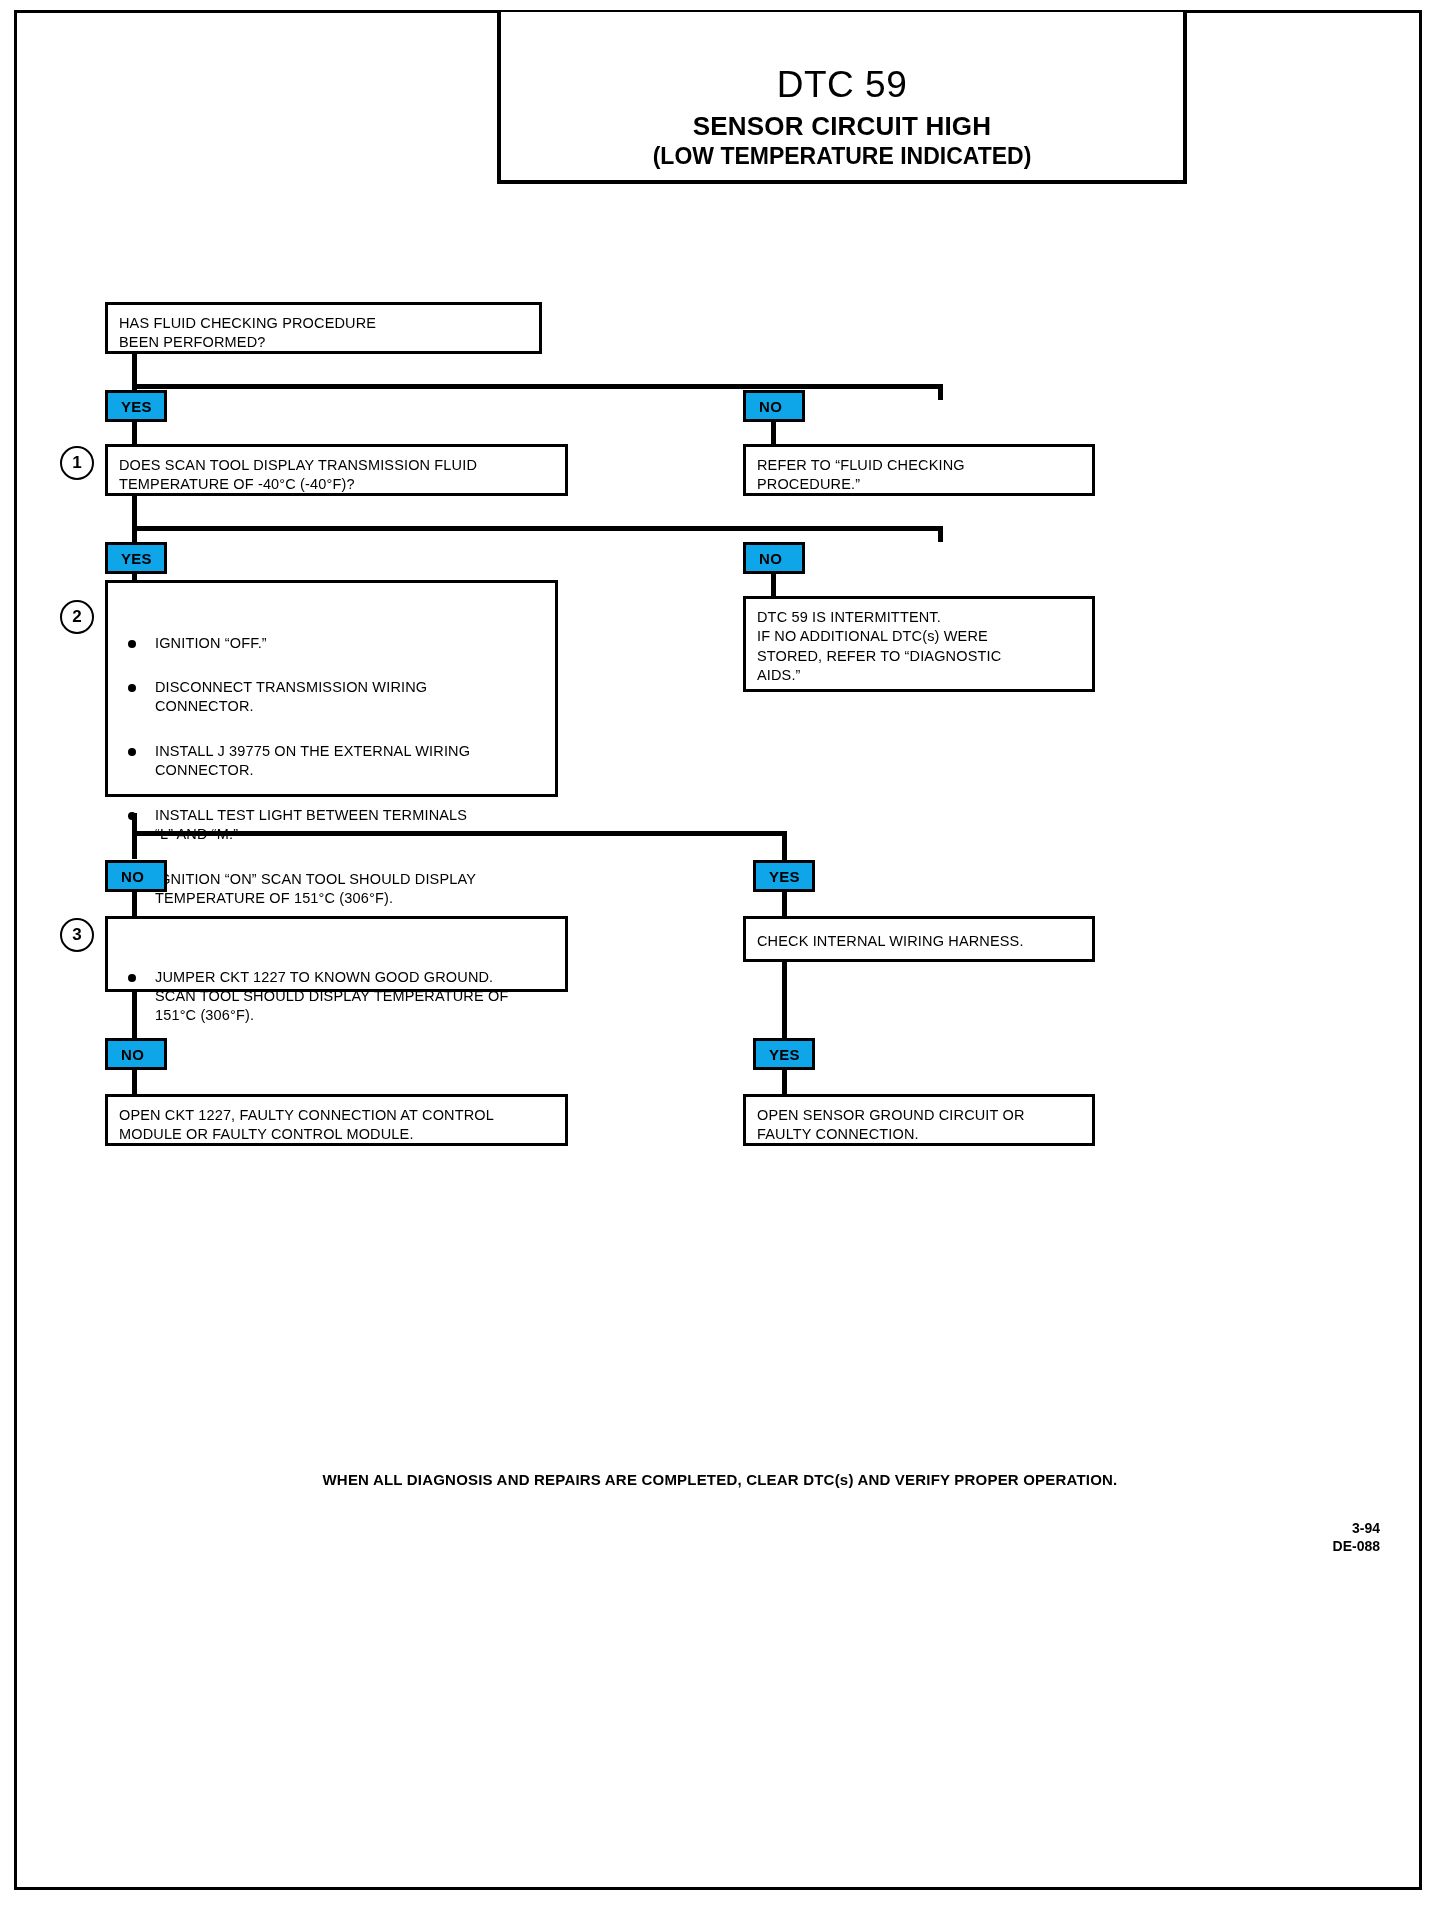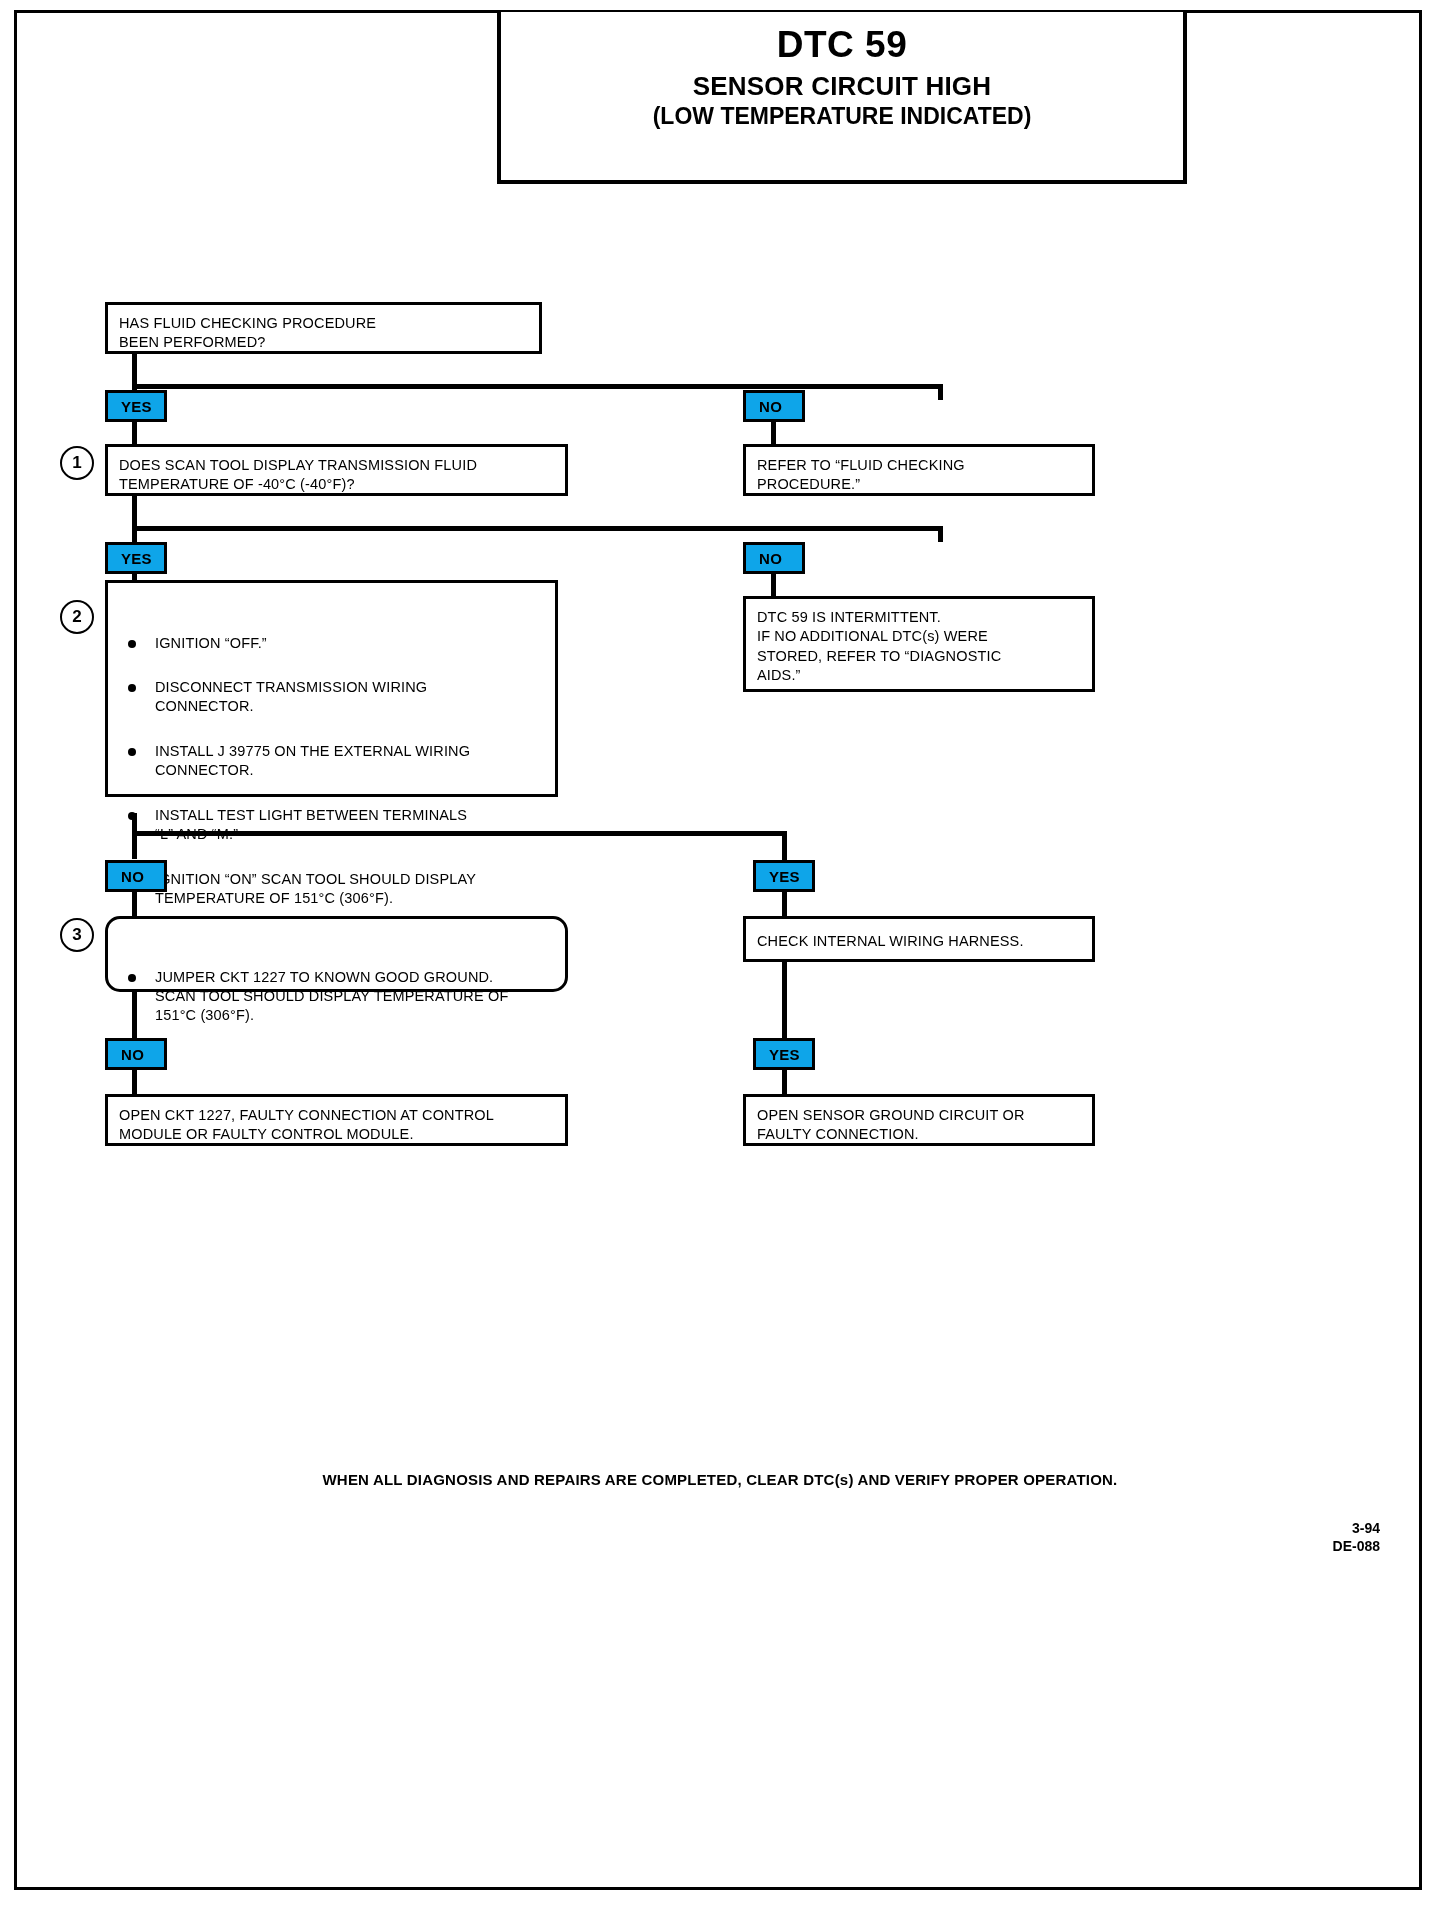--- a/index.html
+++ b/index.html
@@ -7,21 +7,21 @@
        font-family:"Liberation Sans","DejaVu Sans",sans-serif;color:#000;}
 
   
   #page-frame{position:absolute;left:14px;top:10px;width:1408px;height:1880px;
               border:3px solid #000;box-sizing:border-box;}
 
   
   #title-block{position:absolute;left:497px;top:12px;width:690px;height:172px;
                border:4px solid #000;border-top:none;box-sizing:border-box;
                background:#fff;text-align:center;padding-top:14px;}
-  #title-block .dtc{font-size:37px;font-weight:bold;letter-spacing:.5px;line-height:1.05;}
+  #title-block .dtc{font-size:37px;font-weight:normal;letter-spacing:.5px;line-height:1.05;margin-top:40px;}
   #title-block .sub{font-size:26px;font-weight:bold;line-height:1.17;margin-top:6px;
                     letter-spacing:.2px;}
   #title-block .sub2{font-size:23px;font-weight:bold;line-height:1.2;margin-top:2px;}
 
   
   .box{position:absolute;border:3px solid #000;box-sizing:border-box;background:#fff;
        font-size:14.5px;font-weight:normal;line-height:1.33;padding:9px 11px;
        letter-spacing:.15px;white-space:pre-line;}
   .yn{position:absolute;border:3px solid #000;box-sizing:border-box;background:#0ea5e9;
       font-size:15px;font-weight:bold;display:flex;align-items:center;
@@ -115,21 +115,21 @@
 <div class="v" style="left:782px;top:831px;height:29px;"></div>
 
 <div class="yn" style="left:105px;top:860px;width:62px;height:32px;">NO</div>
 <div class="yn" style="left:753px;top:860px;width:62px;height:32px;">YES</div>
 
 <div class="v" style="left:132px;top:892px;height:24px;"></div>
 <div class="v" style="left:782px;top:892px;height:24px;"></div>
 
 <div class="stepnum" style="left:60px;top:918px;">3</div>
 
-<div class="box" style="left:105px;top:916px;width:463px;height:76px;padding:10px 11px;border-radius:15px;">
+<div class="box" style="left:105px;top:916px;width:463px;height:76px;padding:10px 11px;">
   <ul class="blist">
     <li>JUMPER CKT 1227 TO KNOWN GOOD GROUND.
 SCAN TOOL SHOULD DISPLAY TEMPERATURE OF
 151°C (306°F).</li>
   </ul>
 </div>
 
 <div class="box" style="left:743px;top:916px;width:352px;height:46px;padding-top:13px;">CHECK  INTERNAL WIRING  HARNESS.</div>
 
 <div class="v" style="left:132px;top:992px;height:46px;"></div>

